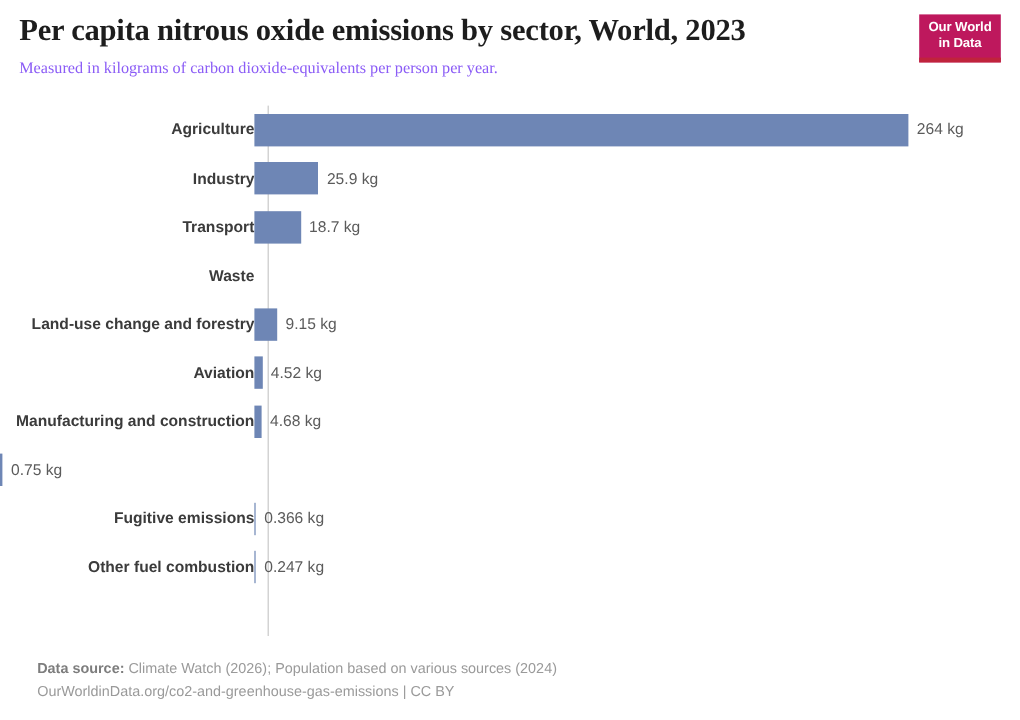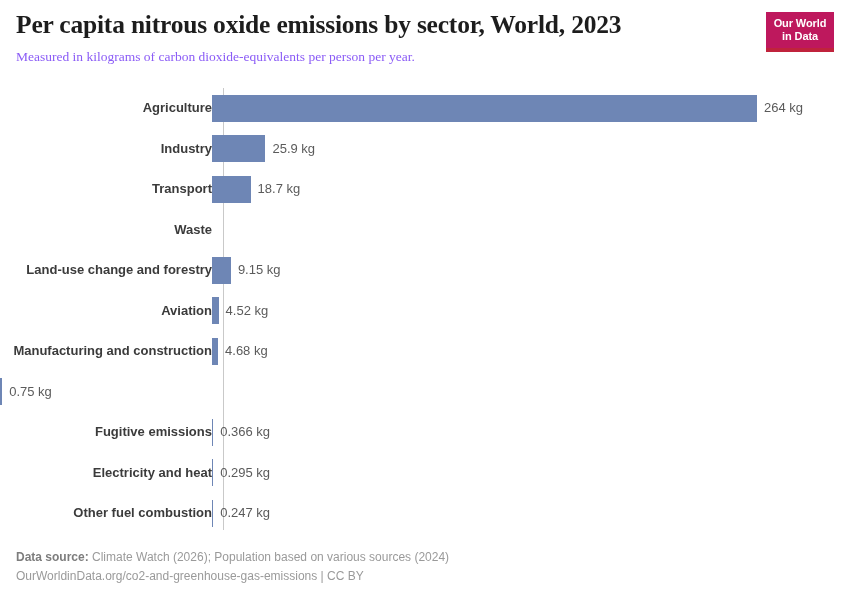--- a/index.html
+++ b/index.html
@@ -143,20 +143,21 @@
     left: 16px;
     bottom: 14px;
     right: 16px;
   }
   .footer-line {
     font-family: "Liberation Sans", sans-serif;
     font-size: 12px;
     color: #9a9a9a;
     line-height: 19px;
     white-space: nowrap;
+    margin-left: 15px;
   }
   .footer-strong {
     font-weight: 700;
     color: #7d7d7d;
   }
 </style>
 </head>
 <body>
 
 <div class="chart-root">
@@ -226,27 +227,20 @@
           </div>
         </div>
         <div class="bar-row">
           <div class="bar-label">Fugitive emissions</div>
           <div class="bar-and-value">
             <div class="bar" style="width: 1.2px; background: rgb(110, 134, 181);"></div>
             <div class="bar-value">0.366 kg</div>
           </div>
         </div>
         <div class="bar-row">
-          <div class="bar-label">Electricity and heat</div>
-          <div class="bar-and-value">
-            <div class="bar" style="width: 1.2px; background: rgb(110, 134, 181);"></div>
-            <div class="bar-value">0.295 kg</div>
-          </div>
-        </div>
-        <div class="bar-row">
           <div class="bar-label">Other fuel combustion</div>
           <div class="bar-and-value">
             <div class="bar" style="width: 1.2px; background: rgb(110, 134, 181);"></div>
             <div class="bar-value">0.247 kg</div>
           </div>
         </div>
       </div>
   </div>
 
   <div class="footer">

